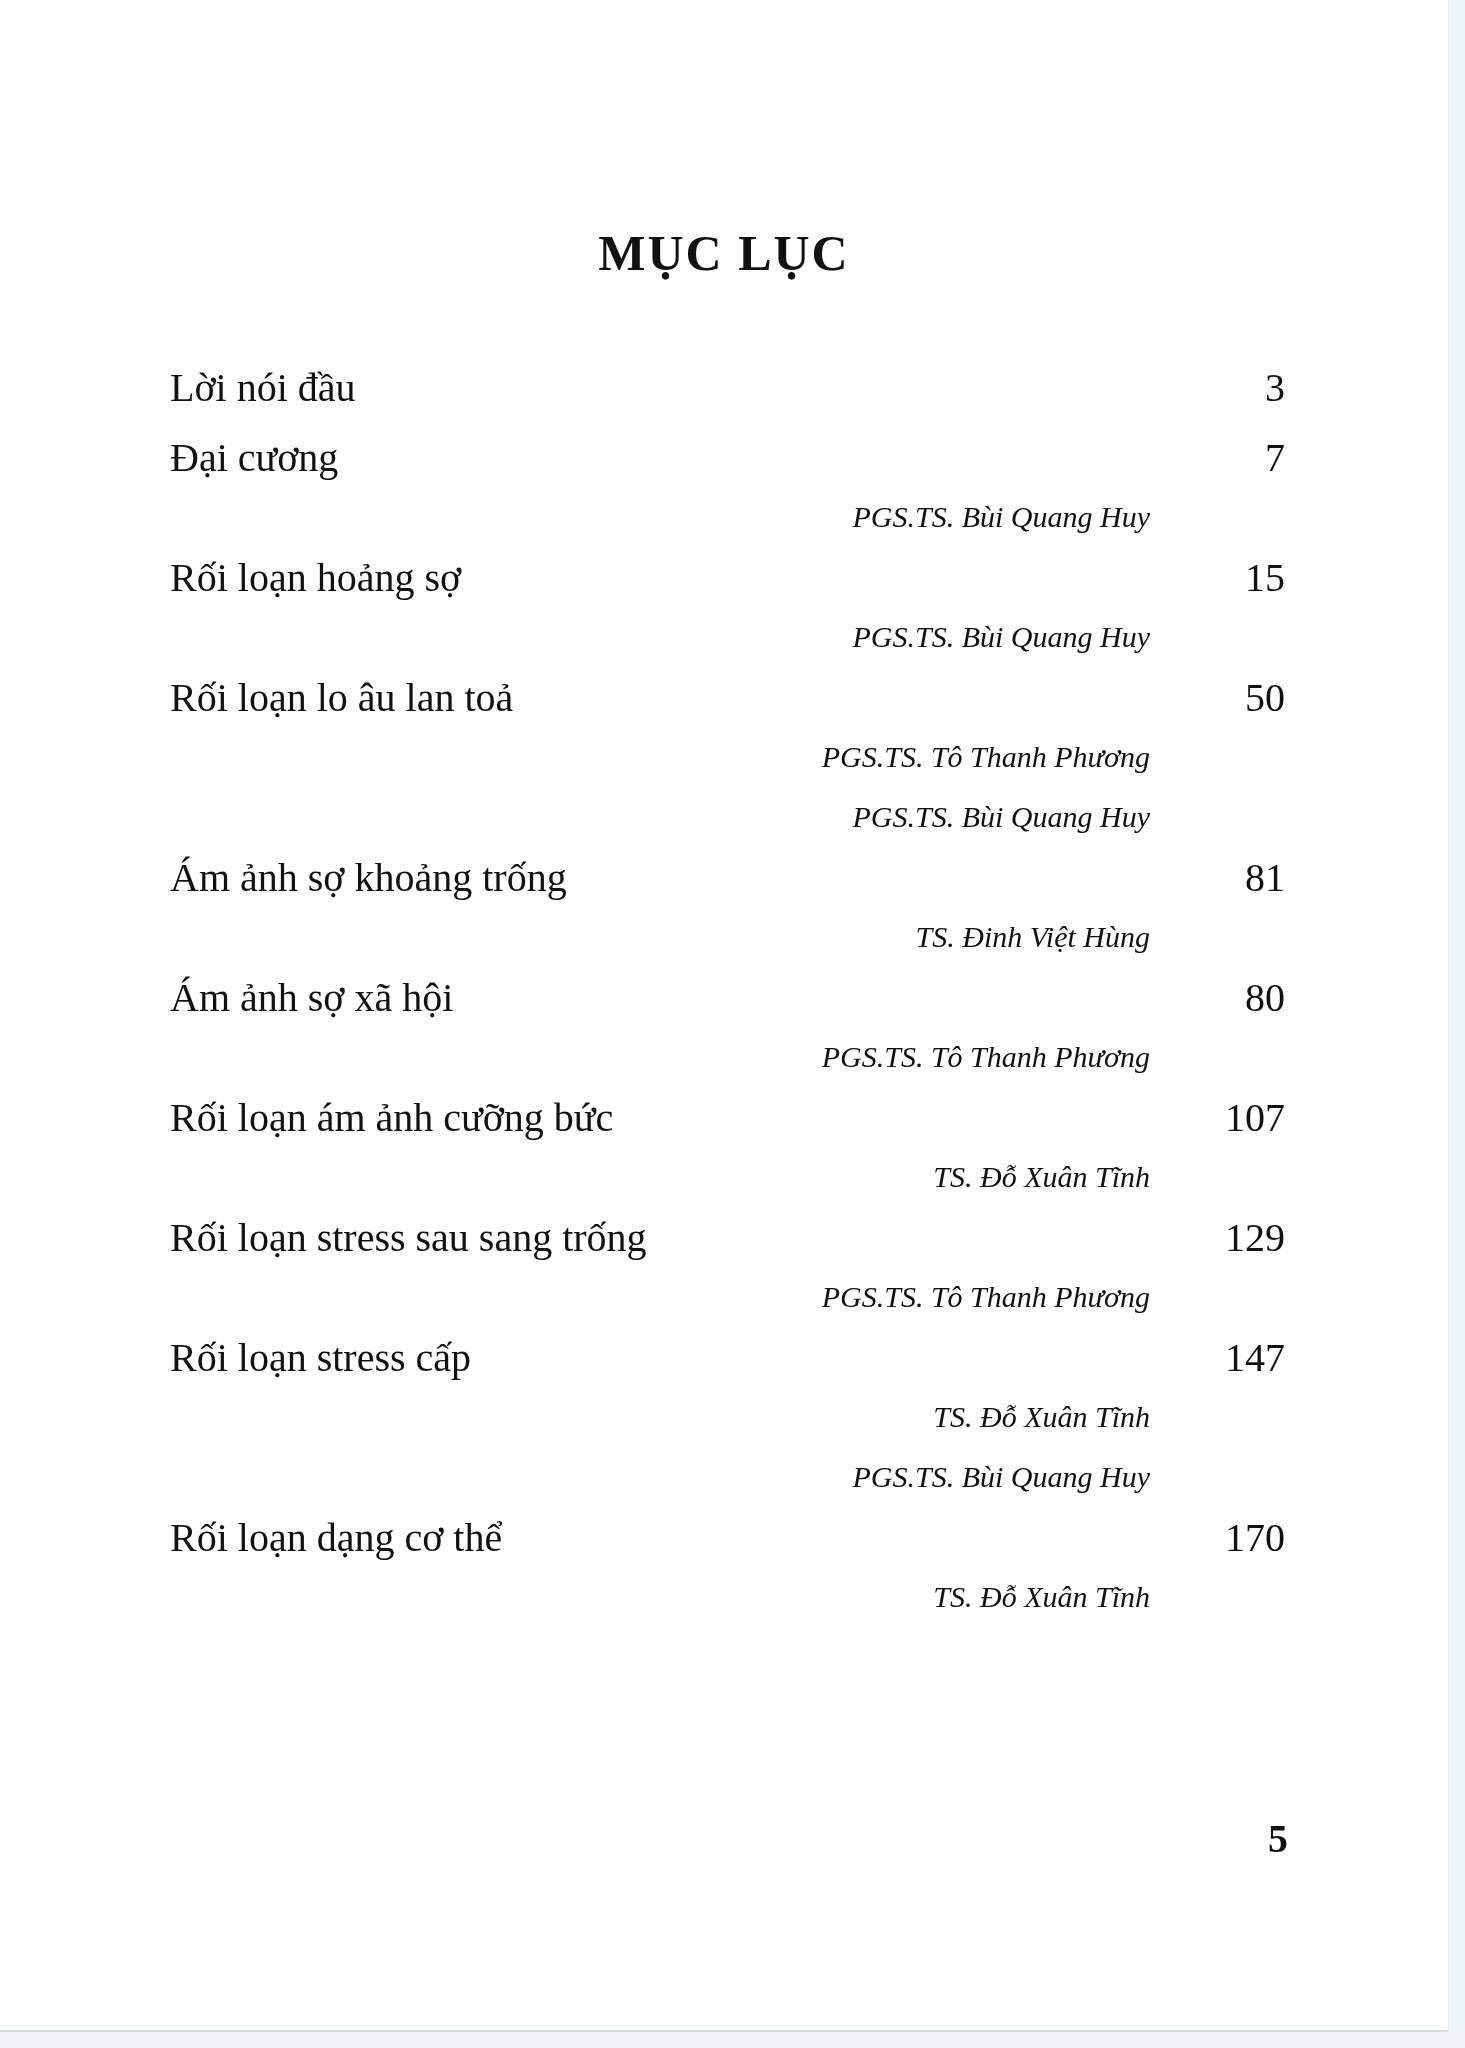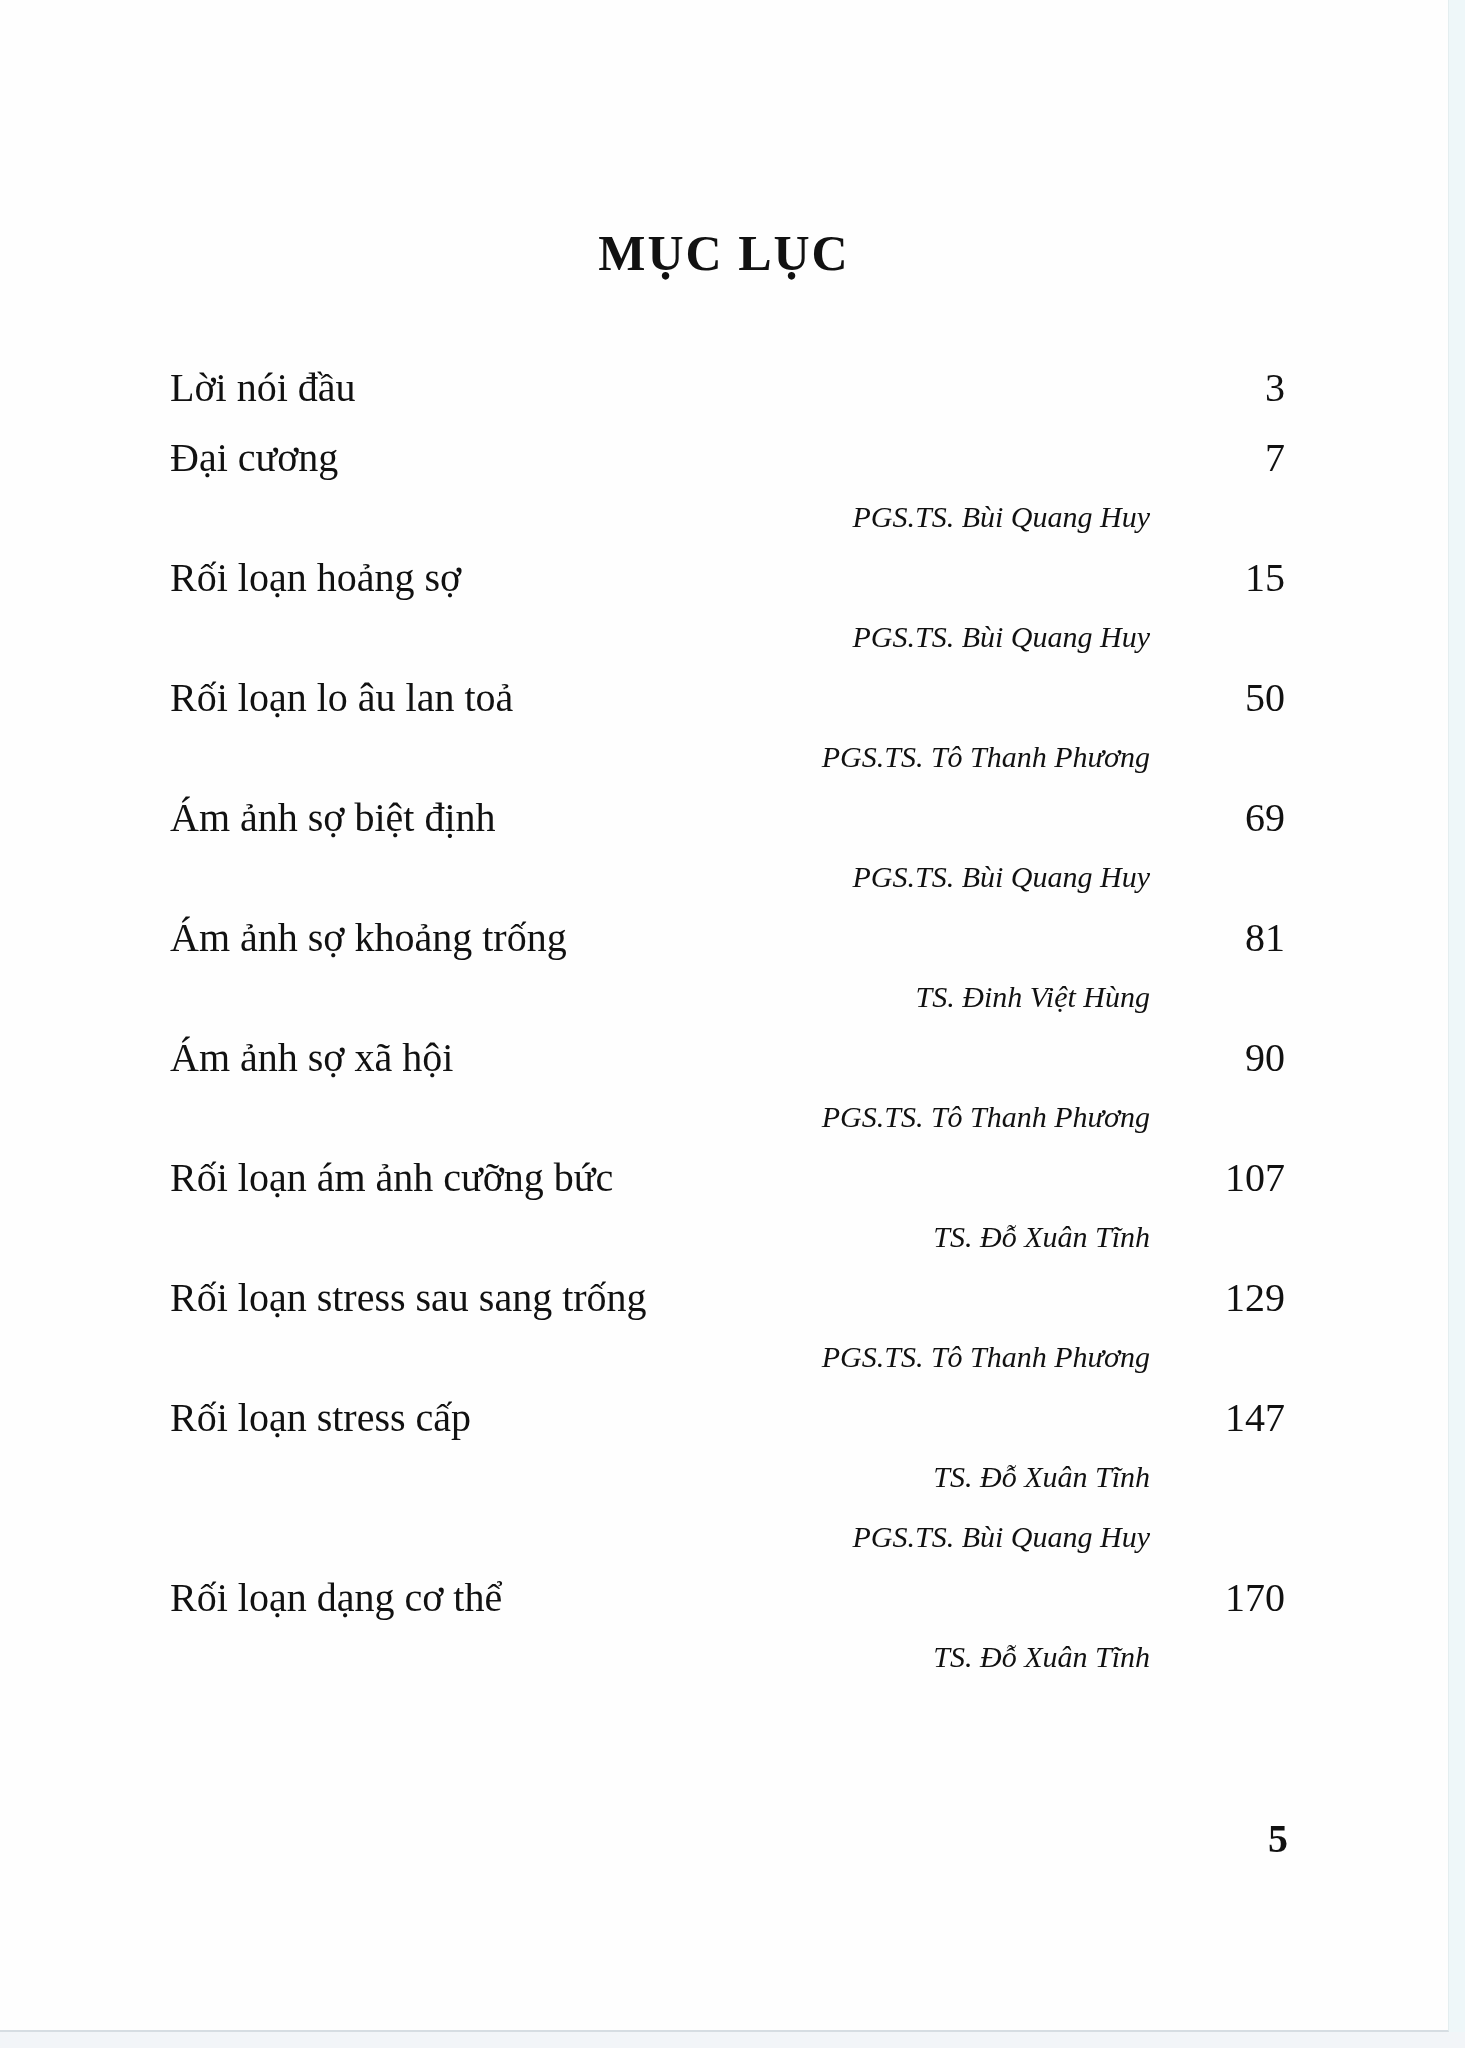--- a/index.html
+++ b/index.html
@@ -82,39 +82,35 @@
 
     <div class="entry">
       <div class="entry-row">
         <span class="entry-title">Rối loạn lo âu lan toả</span>
         <span class="entry-page">50</span>
       </div>
       <div class="entry-author">PGS.TS. Tô Thanh Phương</div>
     </div>
 
     <div class="entry">
-      <div class="entry-row">
-        <span class="entry-title">Ám ảnh sợ biệt định</span>
-        <span class="entry-page">69</span>
-      </div>
       <div class="entry-author">PGS.TS. Bùi Quang Huy</div>
     </div>
 
     <div class="entry">
       <div class="entry-row">
         <span class="entry-title">Ám ảnh sợ khoảng trống</span>
         <span class="entry-page">81</span>
       </div>
       <div class="entry-author">TS. Đinh Việt Hùng</div>
     </div>
 
     <div class="entry">
       <div class="entry-row">
         <span class="entry-title">Ám ảnh sợ xã hội</span>
-        <span class="entry-page">90</span>
+        <span class="entry-page">80</span>
       </div>
       <div class="entry-author">PGS.TS. Tô Thanh Phương</div>
     </div>
 
     <div class="entry">
       <div class="entry-row">
         <span class="entry-title">Rối loạn ám ảnh cưỡng bức</span>
         <span class="entry-page">107</span>
       </div>
       <div class="entry-author">TS. Đỗ Xuân Tĩnh</div>

